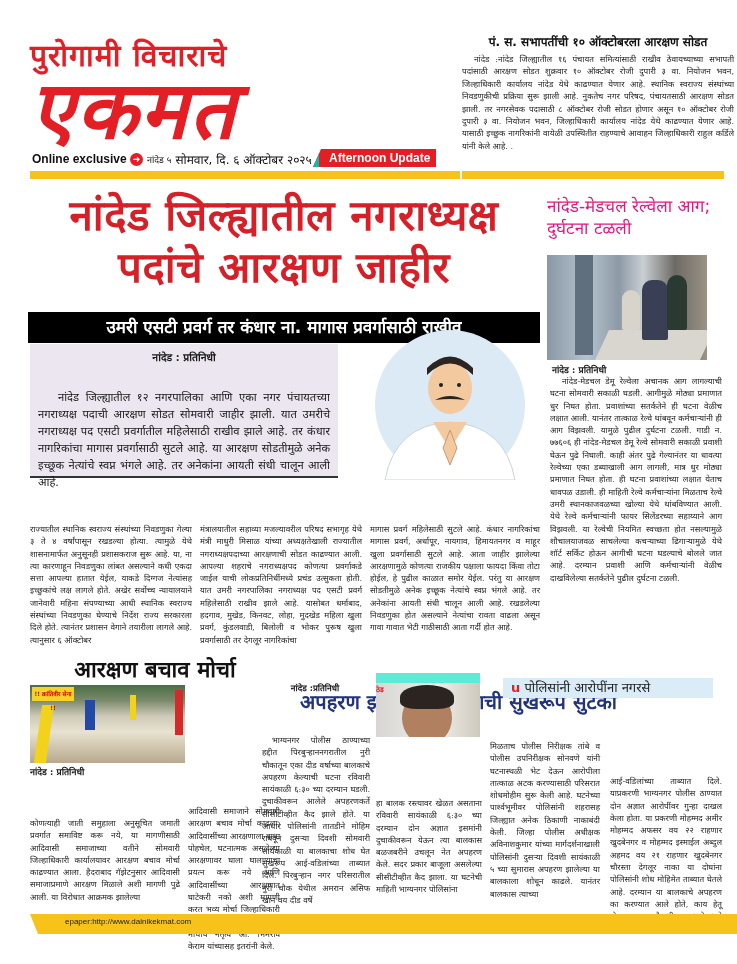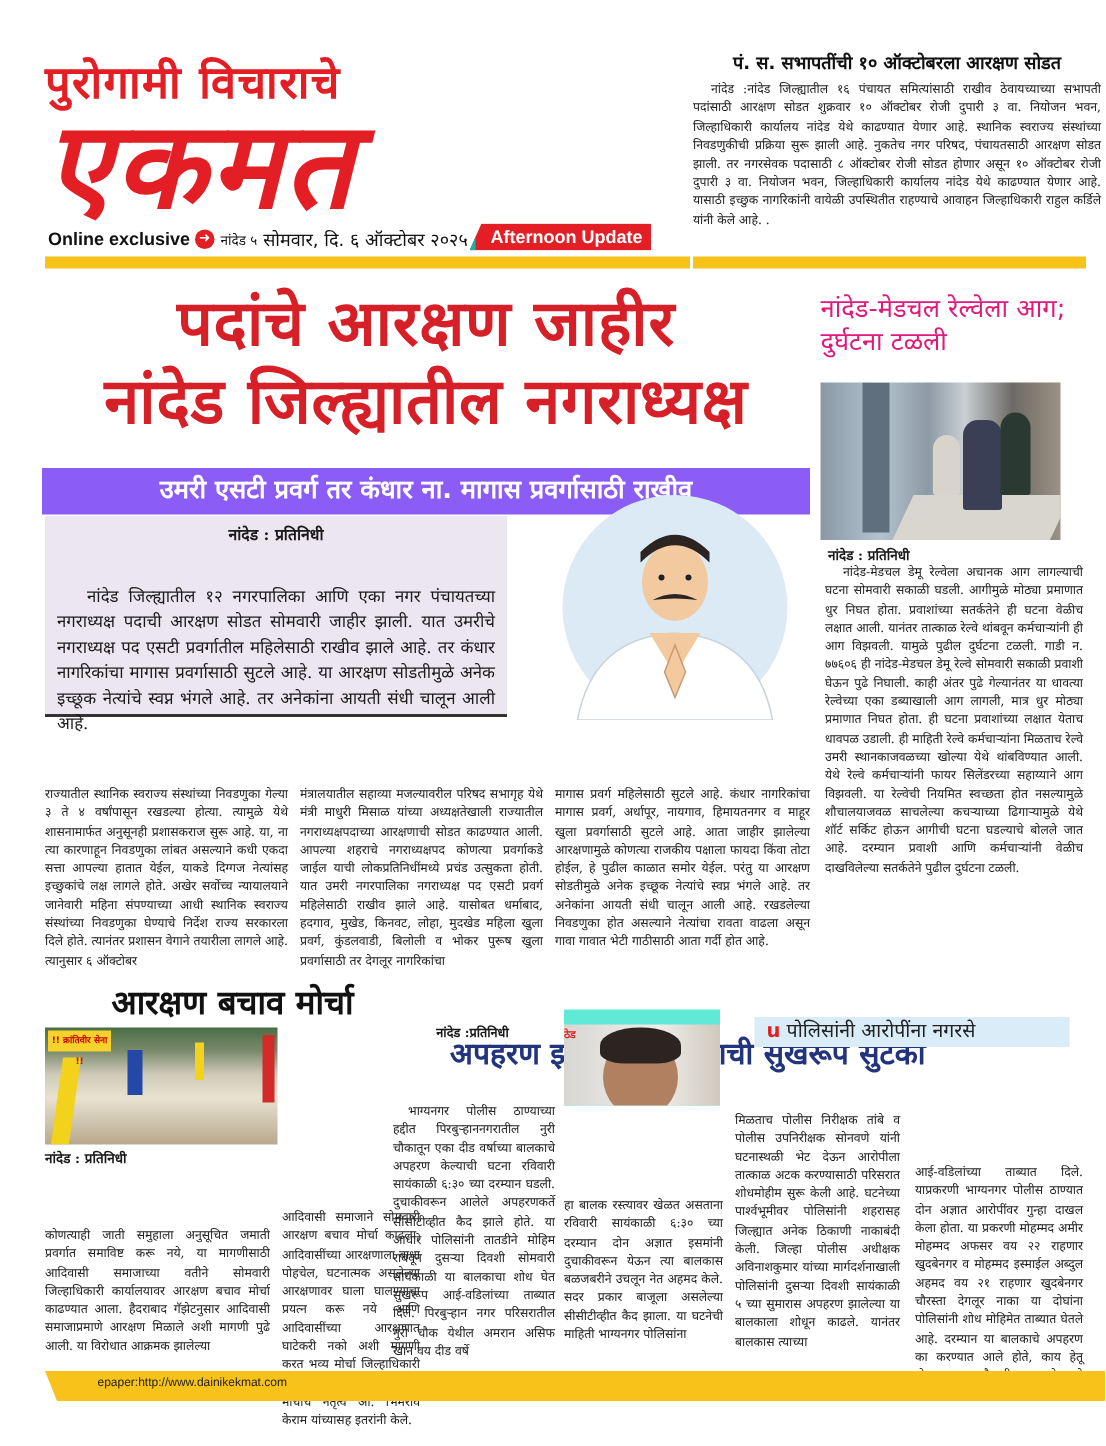--- a/index.html
+++ b/index.html
@@ -7,32 +7,32 @@
   body { position: relative; font-family: "DejaVu Serif", serif; color: #1a1a1a; }
   .abs { position: absolute; }
 
   
   .tagline { left: 30px; top: 38px; font-family: "DejaVu Sans", sans-serif; font-weight: bold; font-size: 30px; color: #e31e24; letter-spacing: 1px; line-height: 36px; }
   .brand { left: 30px; top: 70px; font-family: "DejaVu Serif", serif; font-weight: bold; font-size: 80px; color: #e31e24; line-height: 80px; font-style: italic; letter-spacing: 2px; }
   .online { left: 32px; top: 152px; font-family: "Liberation Sans", sans-serif; font-size: 12px; font-weight: bold; color: #111; }
   .dateline { left: 130px; top: 151px; font-family: "DejaVu Sans", sans-serif; font-size: 12px; color: #111; display: flex; align-items: center; gap: 4px; }
   .arrow-icon { width: 13px; height: 13px; border-radius: 50%; background: #e31e24; color: #fff; font-size: 9px; line-height: 13px; text-align: center; display: inline-block; }
   .edition { font-size: 9px; }
-  .update-badge { left: 313px; top: 149px; height: 18px; padding: 0 6px 0 10px; background: #e31e24; color: #fff; font-family: "Liberation Sans", sans-serif; font-size: 12px; font-weight: bold; line-height: 18px; clip-path: polygon(8px 0, 100% 0, 100% 100%, 0 100%); border-left: 4px solid #14b8a6; }
+  .update-badge { left: 313px; top: 149px; height: 18px; padding: 0 6px 0 10px; background: #e31e24; color: #fff; font-family: "Liberation Sans", sans-serif; font-size: 12px; font-weight: bold; line-height: 18px; clip-path: polygon(8px 0, 100% 0, 100% 100%, 0 100%); border-left: 6px solid #14b8a6; }
   .yellow-bar-top { left: 30px; top: 171px; width: 430px; height: 8px; background: #f7c21a; }
 
   
   .brief { left: 462px; top: 33px; width: 272px; }
   .brief-title { font-family: "DejaVu Sans", sans-serif; font-weight: bold; font-size: 12px; color: #111; text-align: center; margin-bottom: 3px; }
   .brief-body { font-size: 8.2px; line-height: 12.4px; text-align: justify; color: #222; text-indent: 12px; }
   .yellow-bar-right { left: 462px; top: 171px; width: 262px; height: 8px; background: #f7c21a; }
 
   
   .headline { left: 28px; top: 190px; width: 512px; text-align: center; font-family: "DejaVu Sans", sans-serif; font-weight: bold; font-size: 42px; line-height: 52px; color: #d71f27; letter-spacing: 0.5px; }
-  .subhead-bar { left: 28px; top: 312px; width: 512px; height: 31px; background: #8b5cf6; color: #fff; font-family: "DejaVu Sans", sans-serif; font-size: 17px; font-weight: bold; line-height: 31px; text-align: center; }
+  .subhead-bar { left: 28px; top: 312px; width: 512px; height: 31px; background: #000000; color: #fff; font-family: "DejaVu Sans", sans-serif; font-size: 17px; font-weight: bold; line-height: 31px; text-align: center; }
 
   
   .lead { left: 30px; top: 344px; width: 308px; height: 134px; background: #ebe6ef; border-bottom: 2px solid #333; padding: 6px 8px; }
   .lead-byline { font-size: 10.5px; text-align: center; font-weight: bold; line-height: 15px; }
   .lead-body { font-size: 11.2px; line-height: 17px; text-align: justify; text-indent: 20px; margin-top: 24px; }
 
   
   .illus { left: 355px; top: 330px; width: 190px; height: 150px; }
 
   
@@ -96,22 +96,22 @@
 <div class="abs update-badge">Afternoon Update</div>
 <div class="abs yellow-bar-top"></div>
 
 <div class="abs brief">
   <div class="brief-title">पं. स. सभापतींची १० ऑक्टोबरला आरक्षण सोडत</div>
   <div class="brief-body">नांदेड :नांदेड जिल्ह्यातील १६ पंचायत समित्यांसाठी राखीव ठेवायच्याच्या सभापती पदांसाठी आरक्षण सोडत शुक्रवार १० ऑक्टोबर रोजी दुपारी ३ वा. नियोजन भवन, जिल्हाधिकारी कार्यालय नांदेड येथे काढण्यात येणार आहे. स्थानिक स्वराज्य संस्थांच्या निवडणुकीची प्रक्रिया सुरू झाली आहे. नुकतेच नगर परिषद, पंचायतसाठी आरक्षण सोडत झाली. तर नगरसेवक पदासाठी ८ ऑक्टोबर रोजी सोडत होणार असून १० ऑक्टोबर रोजी दुपारी ३ वा. नियोजन भवन, जिल्हाधिकारी कार्यालय नांदेड येथे काढण्यात येणार आहे. यासाठी इच्छुक नागरिकांनी वायेळी उपस्थितीत राहण्याचे आवाहन जिल्हाधिकारी राहुल कर्डिले यांनी केले आहे. .</div>
 </div>
 <div class="abs yellow-bar-right"></div>
 
 <div class="abs headline">
+  <div>नांदेड जिल्ह्यातील नगराध्यक्ष</div>
   <div>पदांचे आरक्षण जाहीर</div>
-  <div>नांदेड जिल्ह्यातील नगराध्यक्ष</div>
 </div>
 <div class="abs subhead-bar">उमरी एसटी प्रवर्ग तर कंधार ना. मागास प्रवर्गासाठी राखीव</div>
 
 <div class="abs lead">
   <div class="lead-byline">नांदेड : प्रतिनिधी</div>
   <div class="lead-body">नांदेड जिल्ह्यातील १२ नगरपालिका आणि एका नगर पंचायतच्या नगराध्यक्ष पदाची आरक्षण सोडत सोमवारी जाहीर झाली. यात उमरीचे नगराध्यक्ष पद एसटी प्रवर्गातील महिलेसाठी राखीव झाले आहे. तर कंधार नागरिकांचा मागास प्रवर्गासाठी सुटले आहे. या आरक्षण सोडतीमुळे अनेक इच्छूक नेत्यांचे स्वप्न भंगले आहे. तर अनेकांना आयती संधी चालून आली आहे.</div>
 </div>
 
 <svg class="abs illus" viewBox="0 0 190 150">
   <circle cx="95" cy="75" r="75" fill="#dbeaf5"></circle>
@@ -157,21 +157,21 @@
 <div class="abs kidnap-title">अपहरण झालेल्या बालकाची सुखरूप सुटका</div>
 <div class="abs kid-byline">नांदेड :प्रतिनिधी</div>
 <div class="abs col kid-col1">भाग्यनगर पोलीस ठाण्याच्या हद्दीत पिरबुऱ्हाननगरातील नुरी चौकातून एका दीड वर्षाच्या बालकाचे अपहरण केल्याची घटना रविवारी सायंकाळी ६:३० च्या दरम्यान घडली. दुचाकीवरून आलेले अपहरणकर्ते सीसीटीव्हीत कैद झाले होते. या आधारे पोलिसांनी तातडीने मोहिम राबवून दुसऱ्या दिवशी सोमवारी सायंकाळी या बालकाचा शोध घेत सुखरूप आई-वडिलांच्या ताब्यात दिले. पिरबुऱ्हान नगर परिसरातील नुरी चौक येथील अमरान असिफ खान वय दीड वर्षे</div>
 <div class="abs kid-photo">
   <div class="bg"></div>
   <div class="shirt"></div>
   <div class="head"></div>
   <div class="hair"></div>
   <div class="tag">ठेड</div>
 </div>
-<div class="abs col kid-col2">हा बालक रस्त्यावर खेळत असताना रविवारी सायंकाळी ६:३० च्या दरम्यान दोन अज्ञात इसमांनी दुचाकीवरून येऊन त्या बालकास बळजबरीने उचलून नेत अहमद केले. सदर प्रकार बाजूला असलेल्या सीसीटीव्हीत कैद झाला. या घटनेची माहिती भाग्यनगर पोलिसांना</div>
+<div class="abs col kid-col2">हा बालक रस्त्यावर खेळत असताना रविवारी सायंकाळी ६:३० च्या दरम्यान दोन अज्ञात इसमांनी दुचाकीवरून येऊन त्या बालकास बळजबरीने उचलून नेत अपहरण केले. सदर प्रकार बाजूला असलेल्या सीसीटीव्हीत कैद झाला. या घटनेची माहिती भाग्यनगर पोलिसांना</div>
 <div class="abs police-sub">
   <span class="u">u</span>
   <span>पोलिसांनी आरोपींना नगरसे</span>
 </div>
 <div class="abs col pol-col1">मिळताच पोलीस निरीक्षक तांबे व पोलीस उपनिरीक्षक सोनवणे यांनी घटनास्थळी भेट देऊन आरोपीला तात्काळ अटक करण्यासाठी परिसरात शोधमोहीम सुरू केली आहे. घटनेच्या पार्श्वभूमीवर पोलिसांनी शहरासह जिल्ह्यात अनेक ठिकाणी नाकाबंदी केली. जिल्हा पोलीस अधीक्षक अविनाशकुमार यांच्या मार्गदर्शनाखाली पोलिसांनी दुसऱ्या दिवशी सायंकाळी ५ च्या सुमारास अपहरण झालेल्या या बालकाला शोधून काढले. यानंतर बालकास त्याच्या</div>
 <div class="abs col pol-col2">आई-वडिलांच्या ताब्यात दिले. याप्रकरणी भाग्यनगर पोलीस ठाण्यात दोन अज्ञात आरोपींवर गुन्हा दाखल केला होता. या प्रकरणी मोहम्मद अमीर मोहम्मद अफसर वय २२ राहणार खुदबेनगर व मोहम्मद इस्माईल अब्दुल अहमद वय २१ राहणार खुदबेनगर चौरस्ता देगलूर नाका या दोघांना पोलिसांनी शोध मोहिमेत ताब्यात घेतले आहे. दरम्यान या बालकाचे अपहरण का करण्यात आले होते, काय हेतू होता याबाबत चौकशी सुरू आहे, असे पोलिसांनी सांगितले.</div>
 
 <div class="abs footer-bar"></div>
 <div class="abs footer-text">epaper:http://www.dainikekmat.com</div>
 

